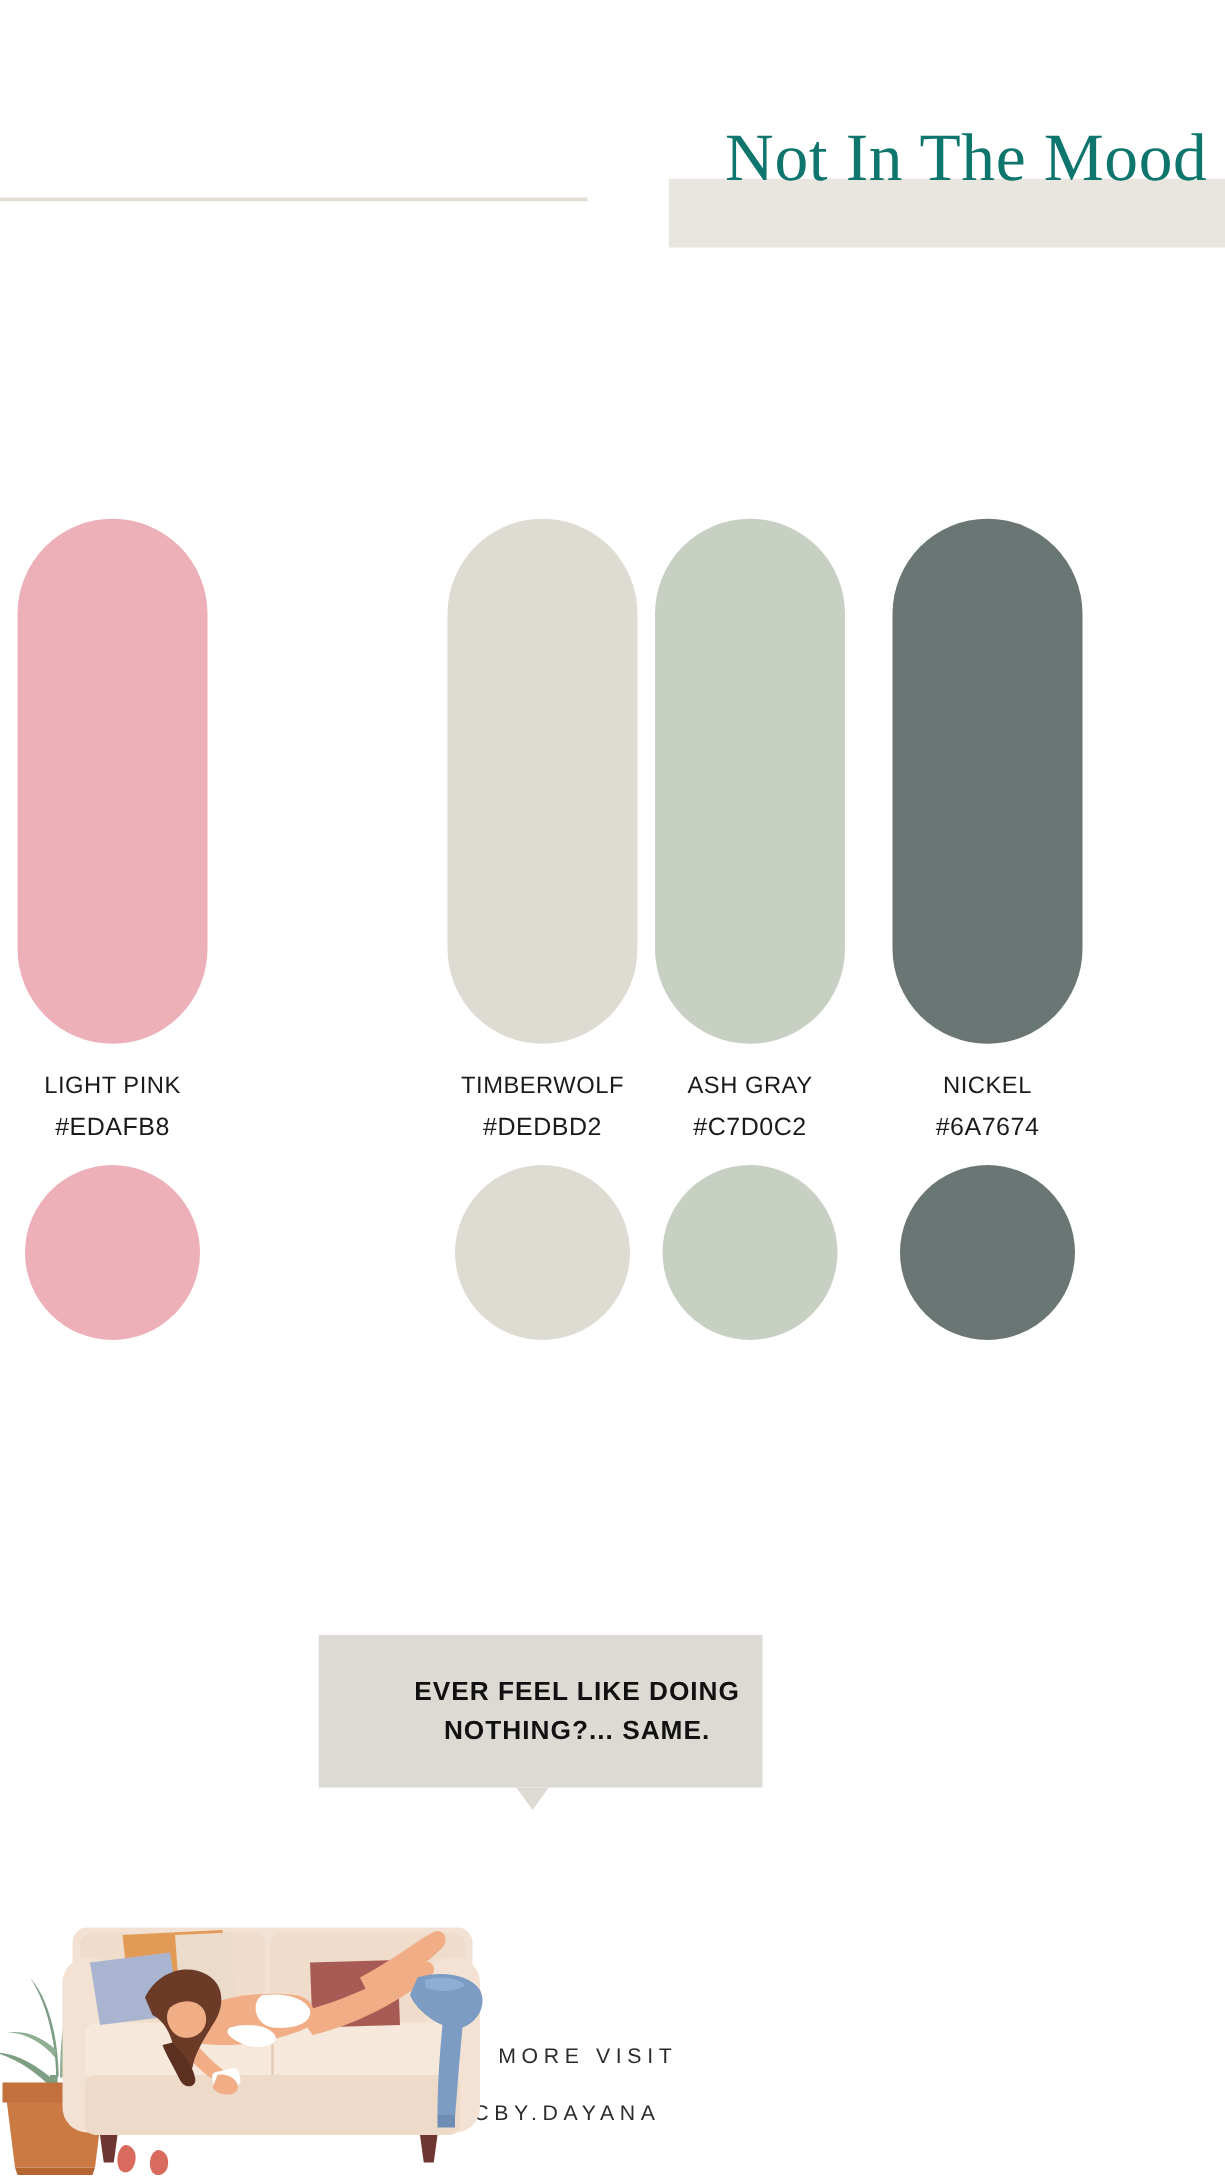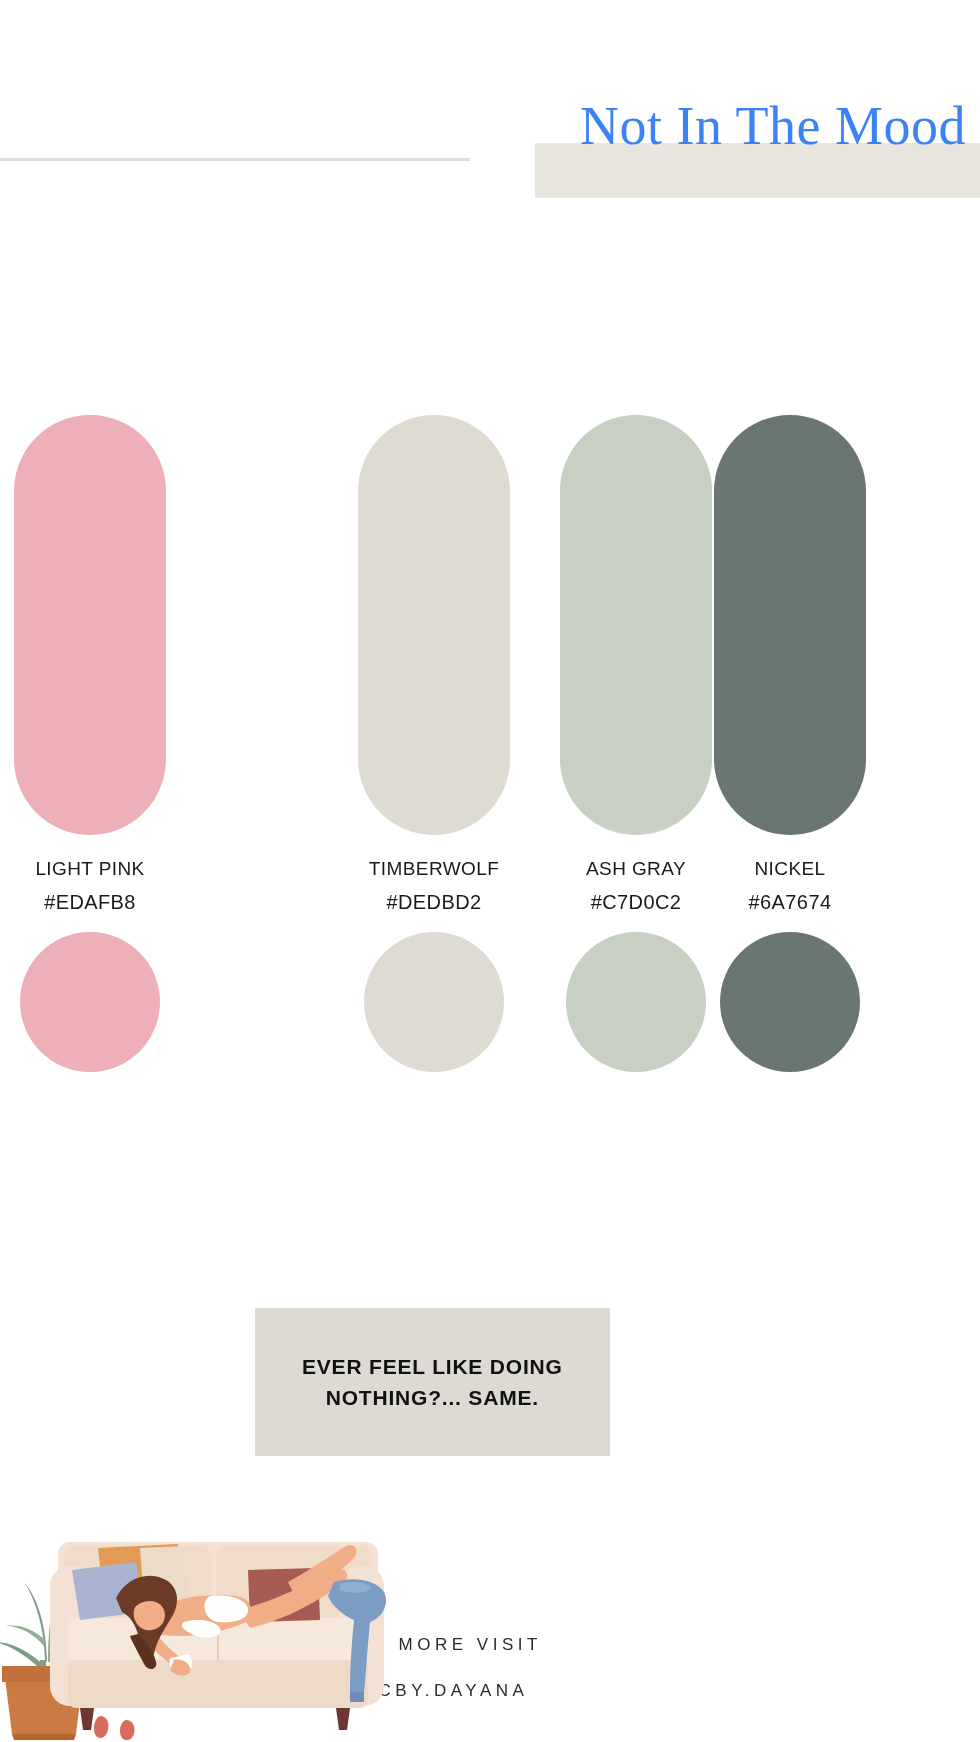--- a/index.html
+++ b/index.html
@@ -45,21 +45,21 @@
     top: 96px;
     width: 560px;
     text-align: right;
     padding-right: 14px;
   }
 
   .title-line {
     font-family: "Liberation Serif", "DejaVu Serif", serif;
     font-size: 54px;
     line-height: 60px;
-    color: #3b82f6;
+    color: #0f766e;
     letter-spacing: 0.5px;
     white-space: nowrap;
     font-weight: 400;
   }
 
   
   .swatch-row {
     position: absolute;
     left: 0;
     top: 0;
@@ -106,25 +106,25 @@
     height: 140px;
     border-radius: 50%;
   }
 
   
   .bubble {
     position: absolute;
     left: 255px;
     top: 1308px;
     width: 355px;
-    height: 148px;
+    height: 122px;
     background: #dcdad2;
     display: flex;
     align-items: center;
-    justify-content: flex-start;
+    justify-content: flex-end;
     padding-left: 29px;
   }
 
   .bubble-text {
     font-size: 21px;
     font-weight: bold;
     color: #111111;
     text-align: center;
     line-height: 31px;
     letter-spacing: 0.8px;
@@ -186,21 +186,21 @@
     </div>
 
 
     <div class="swatch-col" style="left:358px;">
       <div class="pill" style="background:#DEDBD2;"></div>
       <div class="label-name">TIMBERWOLF</div>
       <div class="label-hex">#DEDBD2</div>
       <div class="dot" style="background:#DEDBD2;"></div>
     </div>
 
-    <div class="swatch-col" style="left:560px;">
+    <div class="swatch-col" style="left:524px;">
       <div class="pill" style="background:#C7D0C2;"></div>
       <div class="label-name">ASH GRAY</div>
       <div class="label-hex">#C7D0C2</div>
       <div class="dot" style="background:#C7D0C2;"></div>
     </div>
 
     <div class="swatch-col" style="left:714px;text-align:center;">
       <div class="pill" style="background:#6A7674;"></div>
       <div class="label-name">NICKEL</div>
       <div class="label-hex">#6A7674</div>

